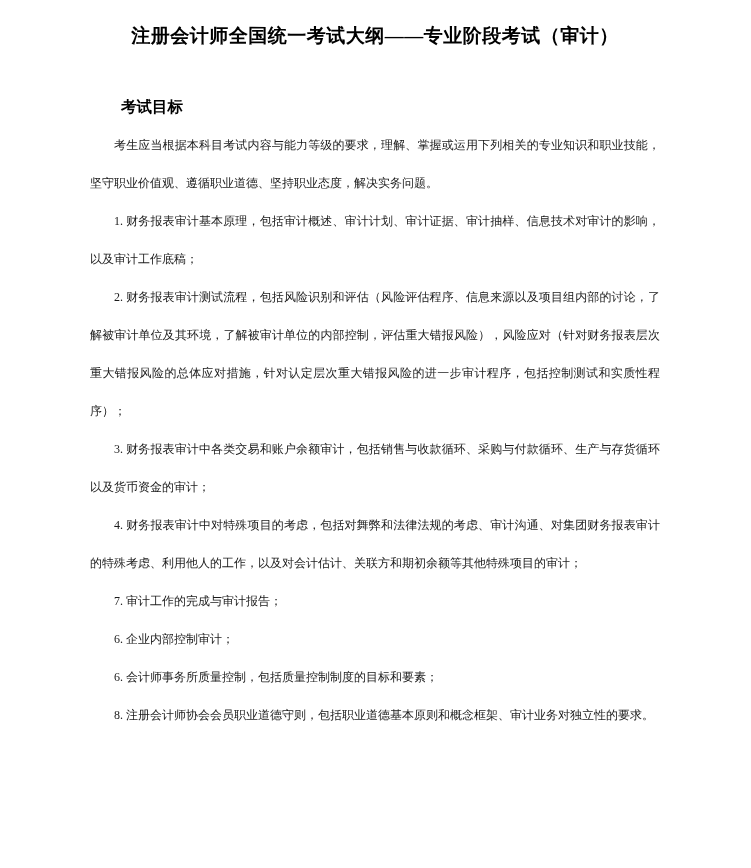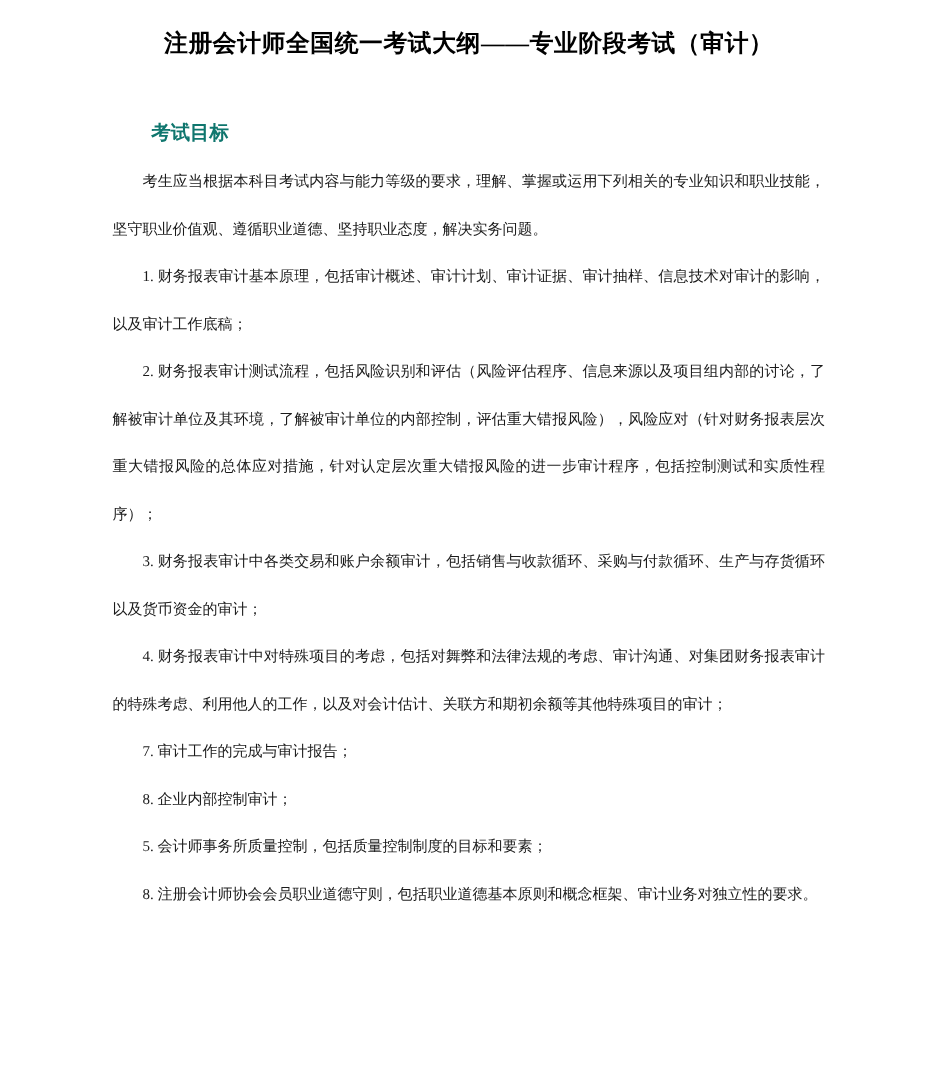--- a/index.html
+++ b/index.html
@@ -33,21 +33,21 @@
   }
   .doc-title .title-line {
     display: block;
   }
   .section-heading {
     margin: 34px 0 0 0;
     font-size: 15.5px;
     font-weight: bold;
     line-height: 38px;
     text-indent: 2em;
-    color: #0f766e;
+    color: #000000;
   }
   .paragraphs {
     margin: 0;
   }
   .para {
     margin: 0;
     font-size: 12px;
     line-height: 38px;
     text-align: justify;
     text-justify: inter-ideograph;
@@ -65,17 +65,17 @@
 
   <h2 class="section-heading">考试目标</h2>
 
   <div class="paragraphs">
       <p class="para">考生应当根据本科目考试内容与能力等级的要求，理解、掌握或运用下列相关的专业知识和职业技能，坚守职业价值观、遵循职业道德、坚持职业态度，解决实务问题。</p>
       <p class="para">1. 财务报表审计基本原理，包括审计概述、审计计划、审计证据、审计抽样、信息技术对审计的影响，以及审计工作底稿；</p>
       <p class="para">2. 财务报表审计测试流程，包括风险识别和评估（风险评估程序、信息来源以及项目组内部的讨论，了解被审计单位及其环境，了解被审计单位的内部控制，评估重大错报风险），风险应对（针对财务报表层次重大错报风险的总体应对措施，针对认定层次重大错报风险的进一步审计程序，包括控制测试和实质性程序）；</p>
       <p class="para">3. 财务报表审计中各类交易和账户余额审计，包括销售与收款循环、采购与付款循环、生产与存货循环以及货币资金的审计；</p>
       <p class="para">4. 财务报表审计中对特殊项目的考虑，包括对舞弊和法律法规的考虑、审计沟通、对集团财务报表审计的特殊考虑、利用他人的工作，以及对会计估计、关联方和期初余额等其他特殊项目的审计；</p>
       <p class="para">7. 审计工作的完成与审计报告；</p>
-      <p class="para">8. 企业内部控制审计；</p>
-      <p class="para">5. 会计师事务所质量控制，包括质量控制制度的目标和要素；</p>
+      <p class="para">6. 企业内部控制审计；</p>
+      <p class="para">6. 会计师事务所质量控制，包括质量控制制度的目标和要素；</p>
       <p class="para">8. 注册会计师协会会员职业道德守则，包括职业道德基本原则和概念框架、审计业务对独立性的要求。</p>
     </div>
 </div>
 
 </body></html>

